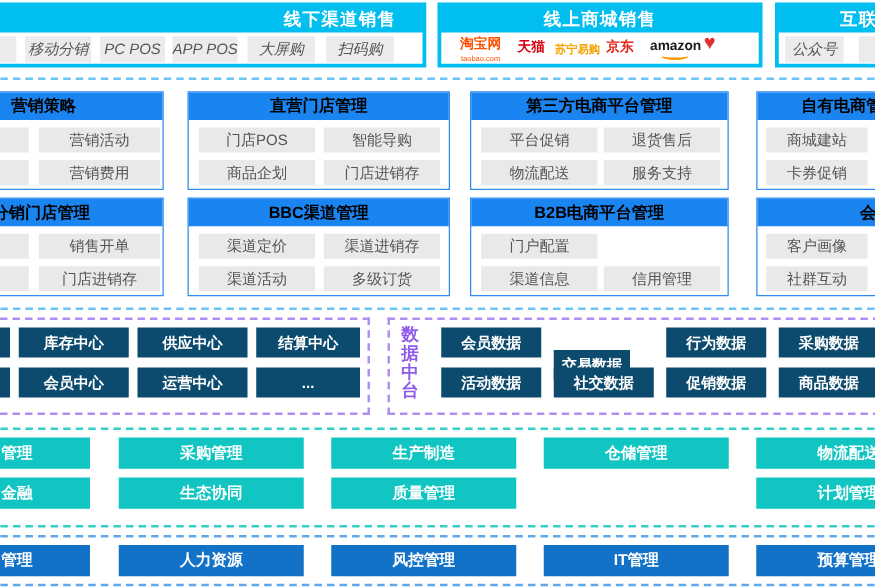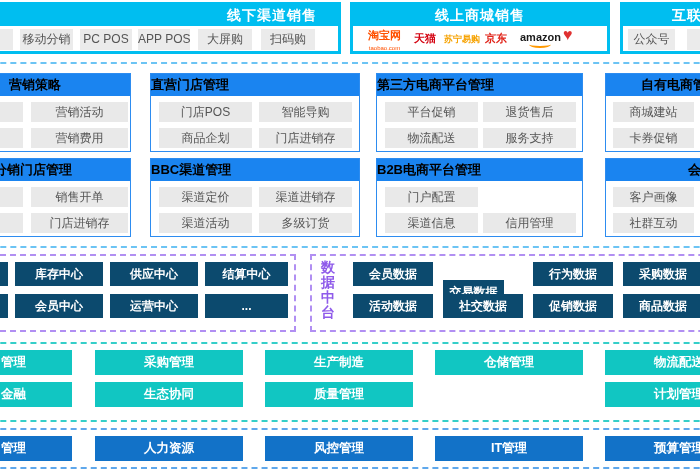--- a/index.html
+++ b/index.html
@@ -5,27 +5,27 @@
   html,body{margin:0;padding:0;background:#fff;}
   #stage{position:relative;width:700px;height:470px;overflow:hidden;background:#fff;
          font-family:"Liberation Sans","DejaVu Sans",sans-serif;}
   .abs{position:absolute;}
   
   .toppanel{background:#00BEF0;}
   .tpbody{position:absolute;background:#fff;}
   .ptitle{position:absolute;color:#fff;font-weight:bold;font-size:14px;letter-spacing:1px;white-space:nowrap;}
   .ptitle.center{text-align:center;}
   .gi{position:absolute;height:21px;line-height:21px;background:#EBEBEB;color:#555;
-      font-size:12px;text-align:center;white-space:nowrap;overflow:hidden;}
+      font-size:12px;text-align:center;white-space:nowrap;overflow:hidden;font-style:italic;}
   .brand{position:absolute;top:2px;font-weight:bold;white-space:nowrap;text-align:center;line-height:11px;}
   
   .cbox{position:absolute;background:#fff;border:1px solid #2D8CF0;box-sizing:border-box;}
   .cbox-h{position:absolute;left:0;top:0;right:0;height:22px;background:#1A84F0;}
   .cbox-t{position:absolute;top:0;color:#000000;font-weight:bold;font-size:13px;line-height:22px;white-space:nowrap;}
-  .cbox-t.center{left:0;right:0;text-align:left;}
+  .cbox-t.center{left:0;right:0;text-align:center;}
   .item{position:absolute;height:20px;line-height:20px;background:#E9E9E9;color:#555;
         font-size:12px;text-align:center;white-space:nowrap;overflow:hidden;}
   
   .dash-blue{border:2px dashed #6CC4F4;}
   .dash-purple{border:2px dashed #B18FF2;}
   .dash-teal{border:2px dashed #35CFC9;}
   .dash-dblue{border:2px dashed #5FA8EC;}
   
   .pb{position:absolute;height:24px;line-height:24px;background:#0c4a6e;color:#fff;
       font-weight:bold;font-size:12px;text-align:center;white-space:nowrap;overflow:hidden;}

